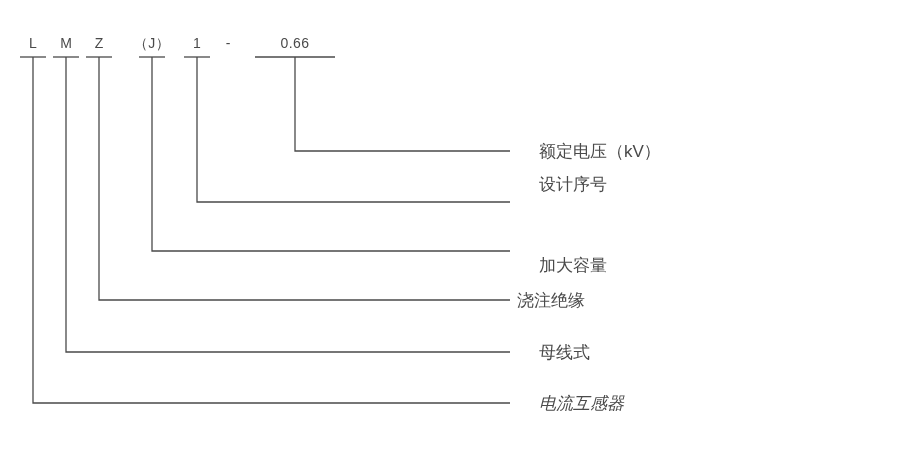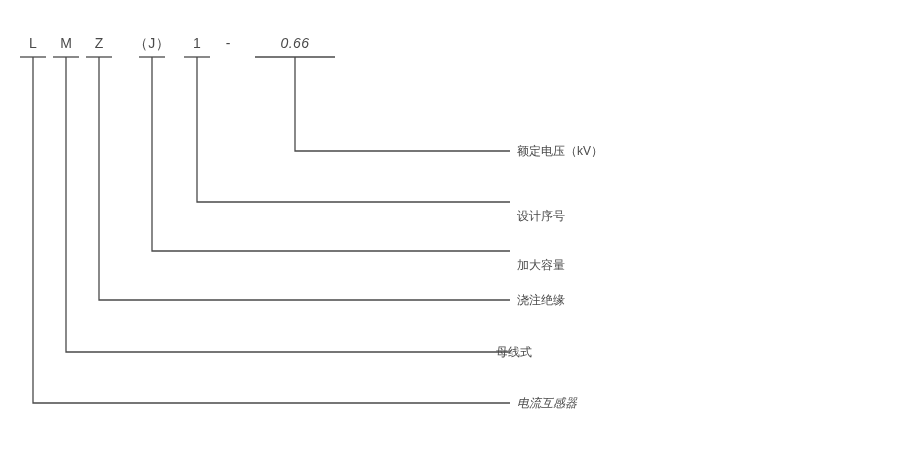--- a/index.html
+++ b/index.html
@@ -32,24 +32,25 @@
     white-space: nowrap;
     transform: translateX(-50%);
     text-align: center;
   }
   .code-char.wide {
     letter-spacing: 0.5px;
   }
   .callout-label {
     position: absolute;
     color: #4a4a4a;
-    font-size: 12px;
+    font-size: 17px;
     line-height: 1;
     white-space: nowrap;
     transform: translateY(-50%);
+    margin-left: 22px;
   }
 </style>
 </head>
 <body>
 
 <div id="diagram-root">
 
   <svg id="diagram-svg" viewBox="0 0 900 451" aria-hidden="true">
     <g id="underline-group" stroke="#4a4a4a" stroke-width="1.3" fill="none">
         <line x1="20" y1="57" x2="46" y2="57"></line>
@@ -69,24 +70,24 @@
       </g>
   </svg>
 
   <div id="code-layer">
       <div class="code-char" style="left: 33px; top: 36px;">L</div>
       <div class="code-char" style="left: 66px; top: 36px;">M</div>
       <div class="code-char" style="left: 99px; top: 36px;">Z</div>
       <div class="code-char wide" style="left: 152px; top: 36px;">（J）</div>
       <div class="code-char" style="left: 197px; top: 36px;">1</div>
       <div class="code-char" style="left: 228px; top: 36px;">-</div>
-      <div class="code-char wide" style="left: 295px; top: 36px; font-style: italic;">0.66</div>
+      <div class="code-char wide" style="left: 295px; top: 36px;">0.66</div>
     </div>
   <div id="label-layer">
       <div class="callout-label" style="left: 517px; top: 151px;">额定电压（kV）</div>
-      <div class="callout-label" style="left: 517px; top: 216px;">设计序号</div>
+      <div class="callout-label" style="left: 517px; top: 184px;">设计序号</div>
       <div class="callout-label" style="left: 517px; top: 265px;">加大容量</div>
-      <div class="callout-label" style="left: 517px; top: 300px;">浇注绝缘</div>
-      <div class="callout-label" style="left: 496px; top: 352px;">母线式</div>
+      <div class="callout-label" style="left: 495px; top: 300px;">浇注绝缘</div>
+      <div class="callout-label" style="left: 517px; top: 352px;">母线式</div>
       <div class="callout-label" style="left: 517px; top: 403px; font-style: italic;">电流互感器</div>
     </div>
 
 </div>
 
 </body></html>

